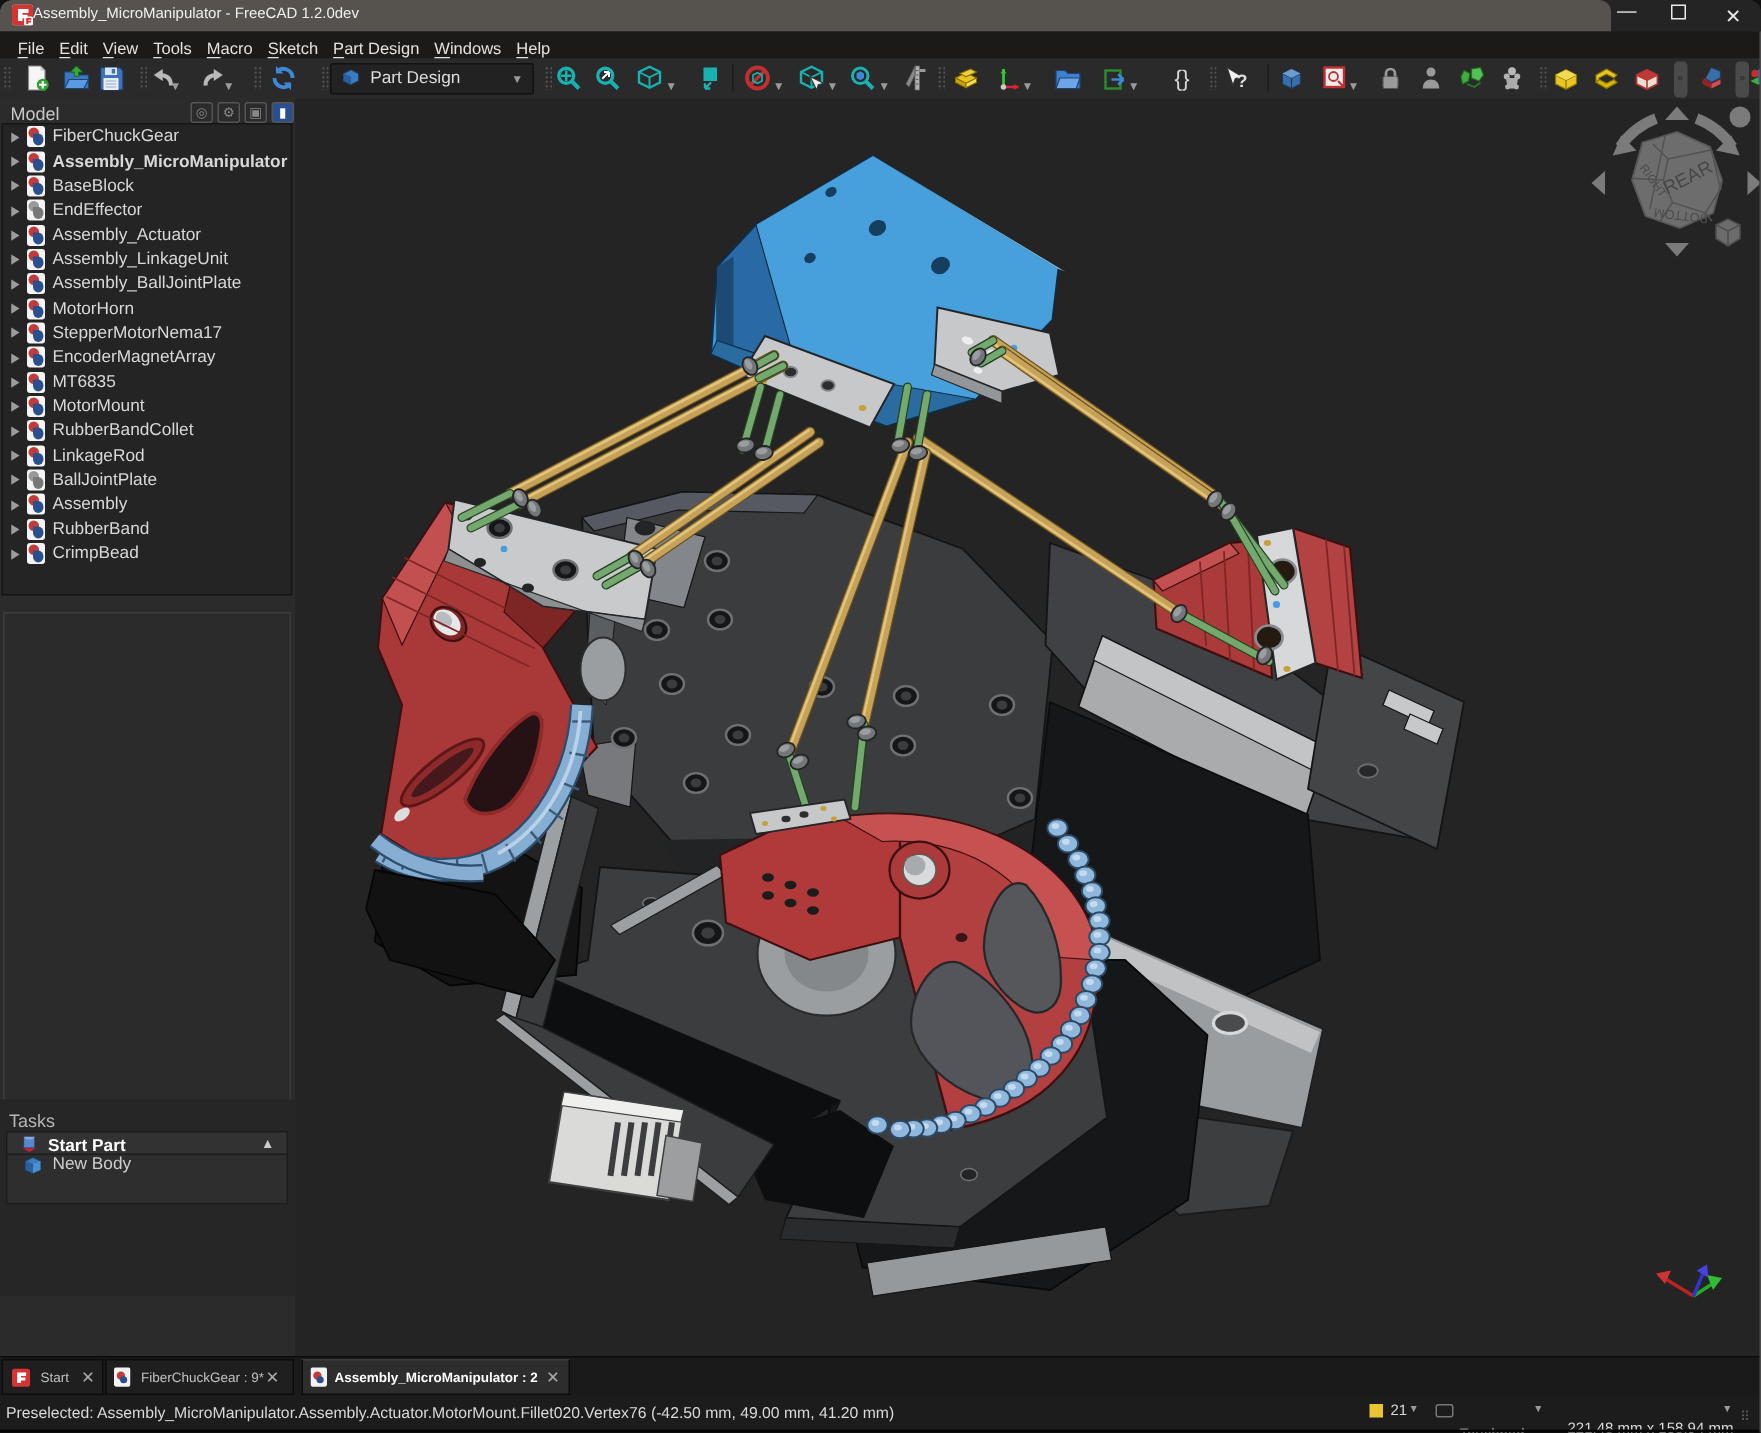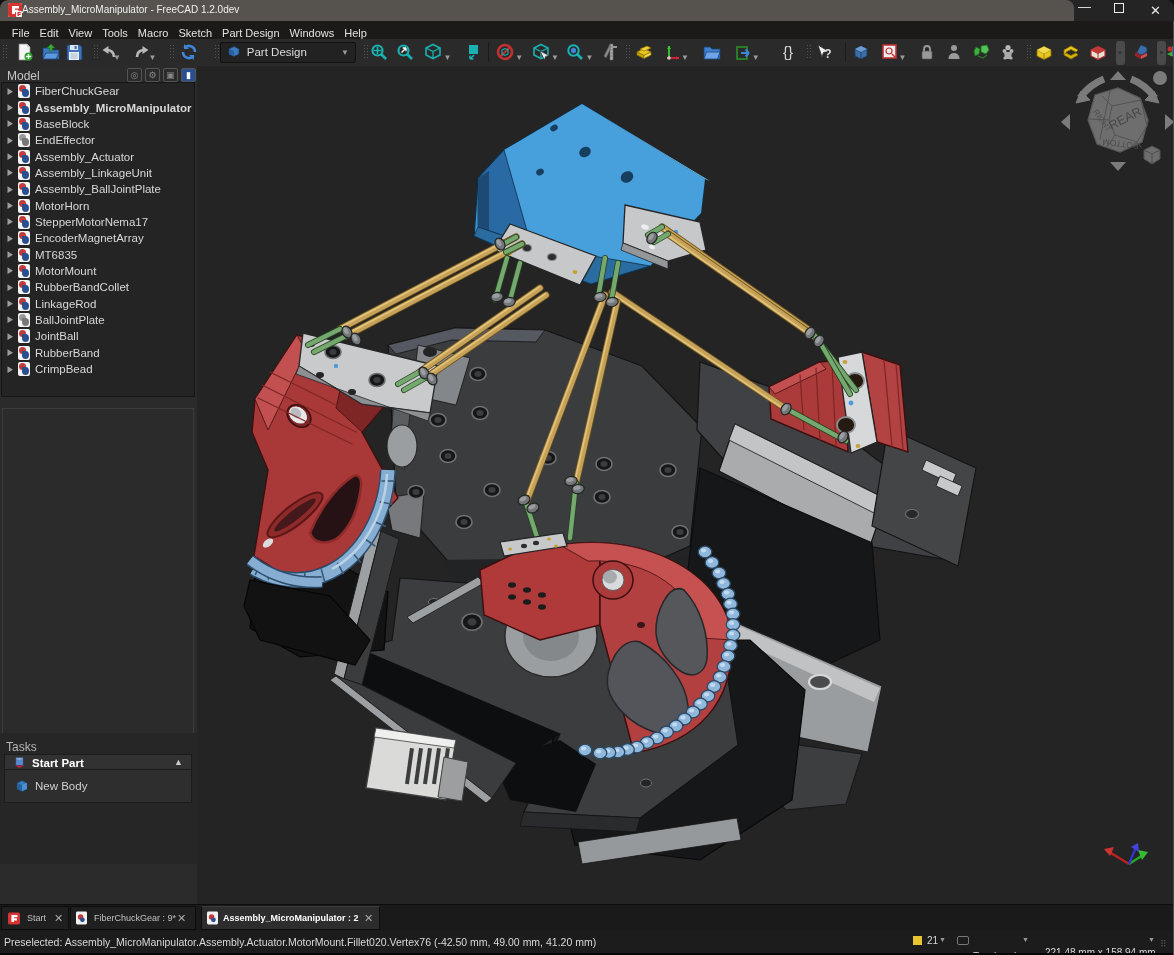--- a/index.html
+++ b/index.html
@@ -33,21 +33,21 @@
 .trow .fic:after{content:"";position:absolute;right:1px;bottom:1px;width:7px;height:8px;background:#2a4f8f;border-radius:0 50% 50% 50%}
 .trow.gray .fic:before{background:#999}.trow.gray .fic:after{background:#777}
 #propbox{position:absolute;left:2px;top:342px;width:192px;height:341px;background:#2b2b2b;border:1px solid #3c3c3c}
 
 #vdtabs{position:absolute;left:0;top:686px;width:197px;height:20px;font-size:10px}
 #vdtabs .tb{position:absolute;top:2px;height:18px;padding:0 8px;color:#9a9a9a;line-height:17px;background:#232323;border:1px solid #161616}
 #vdtabs .tb.act{color:#fff;font-weight:bold;background:#2b2b2b}
 #tasksec{position:absolute;left:0;top:667px;width:197px;height:131px;background:#262626}
 #taskhead{position:absolute;left:6px;top:7px;color:#b5b5b5;font-size:12px}
 #startpart{position:absolute;left:4px;top:21px;width:188px;height:16px;background:#323232;border:1px solid #1c1c1c;color:#fff;font-weight:bold;font-size:11.5px;line-height:15px}
-#newbody{position:absolute;left:4px;top:37px;width:188px;height:33px;background:#2e2e2e;border:1px solid #1c1c1c;border-top:none;color:#cfcfcf;font-size:11.5px;display:flex;align-items:center}
+#newbody{position:absolute;left:4px;top:37px;width:188px;height:33px;background:#2e2e2e;border:1px solid #1c1c1c;border-top:none;color:#cfcfcf;font-size:11.5px;display:flex;}
 
 #mdibar{position:absolute;left:0;top:904px;width:1174px;height:27px;background:#1a1a1a;border-top:1px solid #0d0d0d}
 .mtab{position:absolute;top:1px;height:24px;background:#1f1f1f;border:1px solid #0c0c0c;color:#c0c0c0;font-size:9px;display:flex;align-items:center;padding:0}
 .mtab.act{background:#2d2d2d;color:#fff;font-weight:bold;border-top:1px solid #3c3c3c}
 .mtab .x{color:#aaa;font-size:11px;font-weight:normal}
 .mtab span,.mtab svg{position:absolute}
 
 #status{position:absolute;left:0;top:931px;width:1174px;height:22px;background:#1c1c1c;color:#d9d9d9;font-size:10.5px}
 #status .lft{position:absolute;left:4px;top:5px}
 #status .rgt{position:absolute;right:14px;top:4px;display:flex;align-items:center;gap:8px}
@@ -408,21 +408,21 @@
           <span>LinkageRod</span>
         </div>
 <div class="trow gray">
           <span class="ar">▶</span>
           <span class="fic"></span>
           <span>BallJointPlate</span>
         </div>
 <div class="trow">
           <span class="ar">▶</span>
           <span class="fic"></span>
-          <span>JointBall</span>
+          <span>Assembly</span>
         </div>
 <div class="trow">
           <span class="ar">▶</span>
           <span class="fic"></span>
           <span>RubberBand</span>
         </div>
 <div class="trow">
           <span class="ar">▶</span>
           <span class="fic"></span>
           <span>CrimpBead</span>

